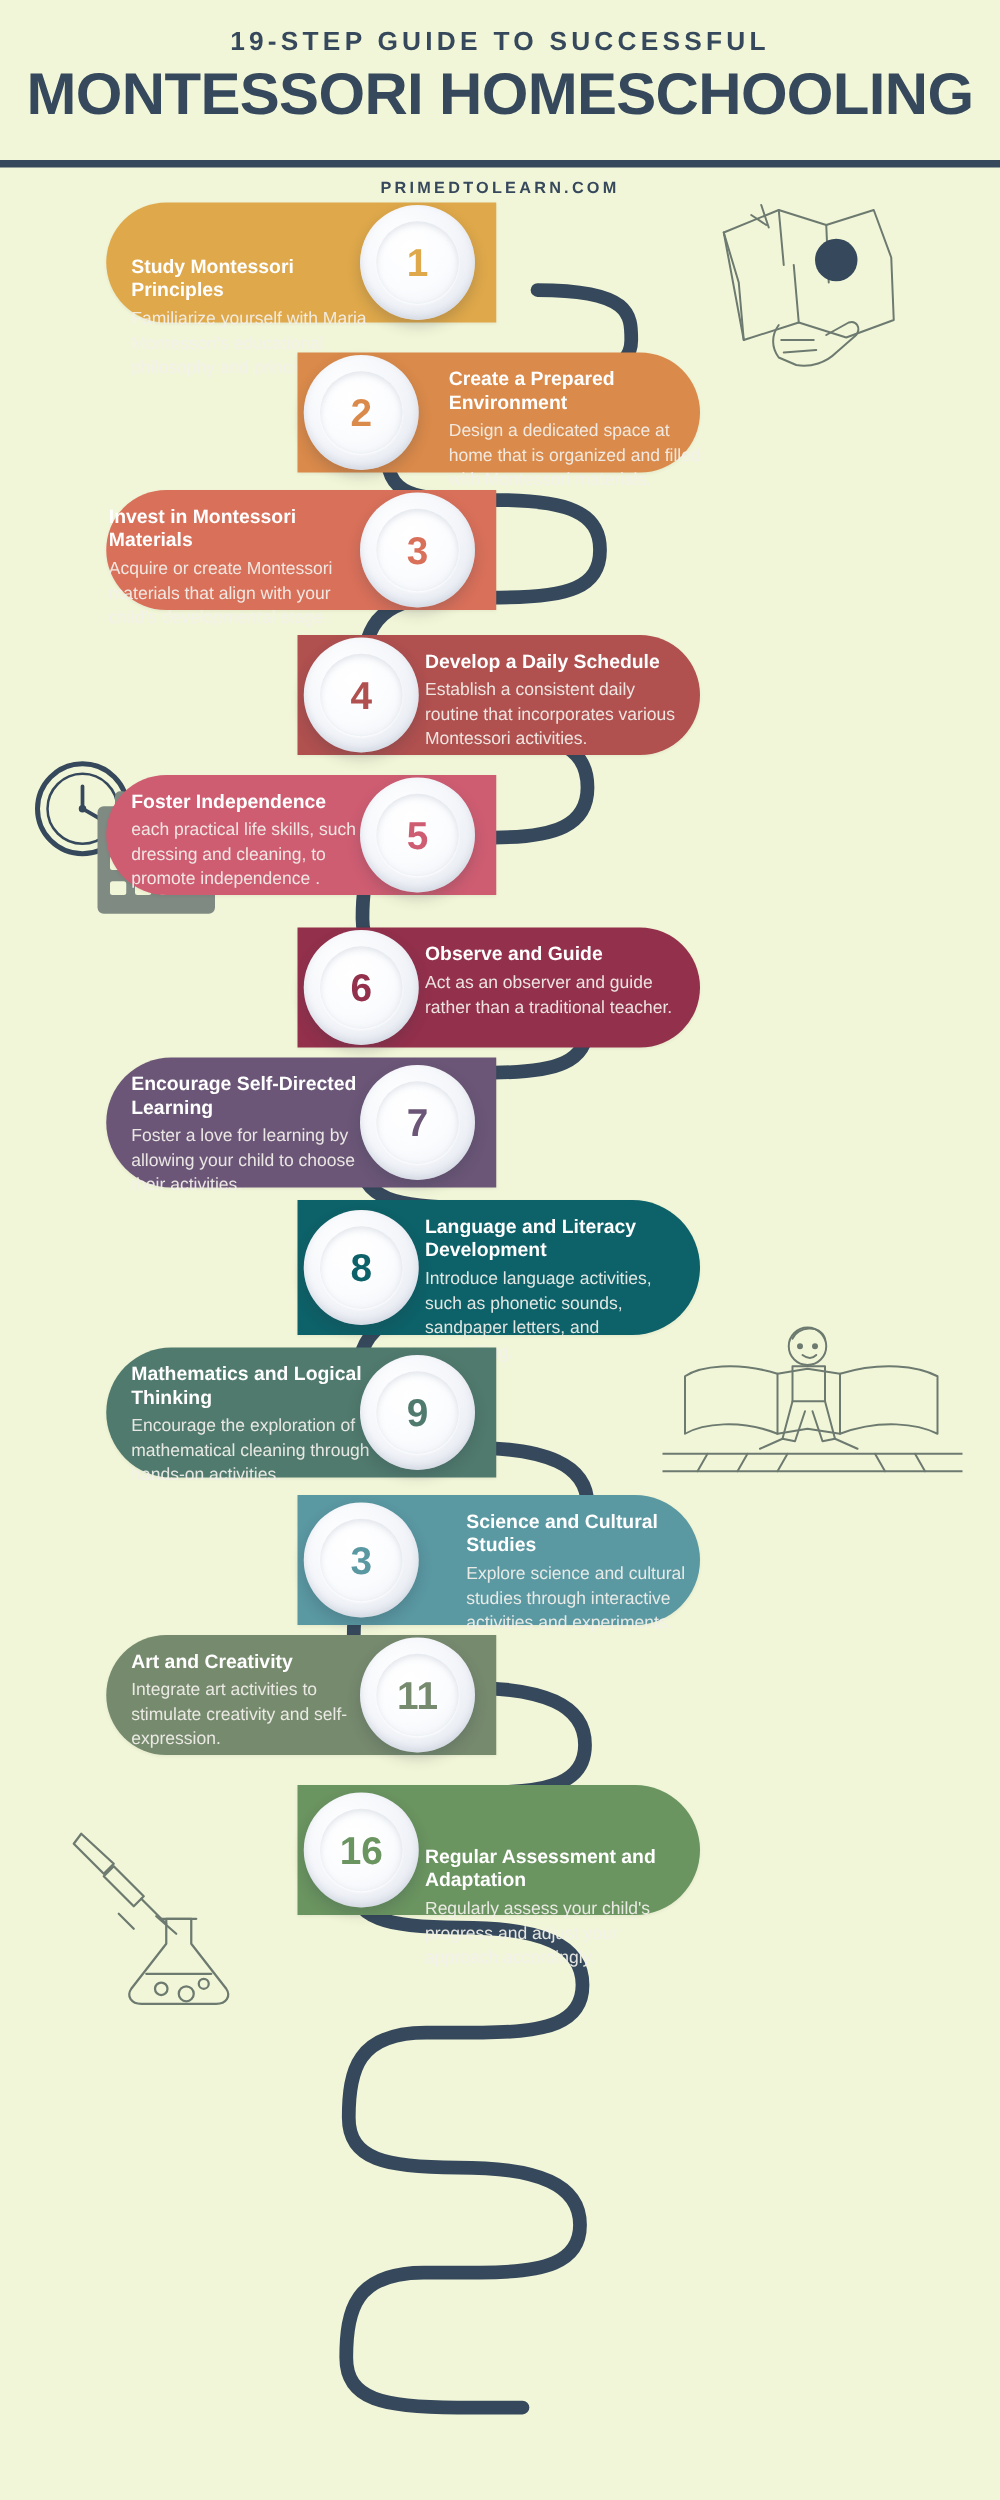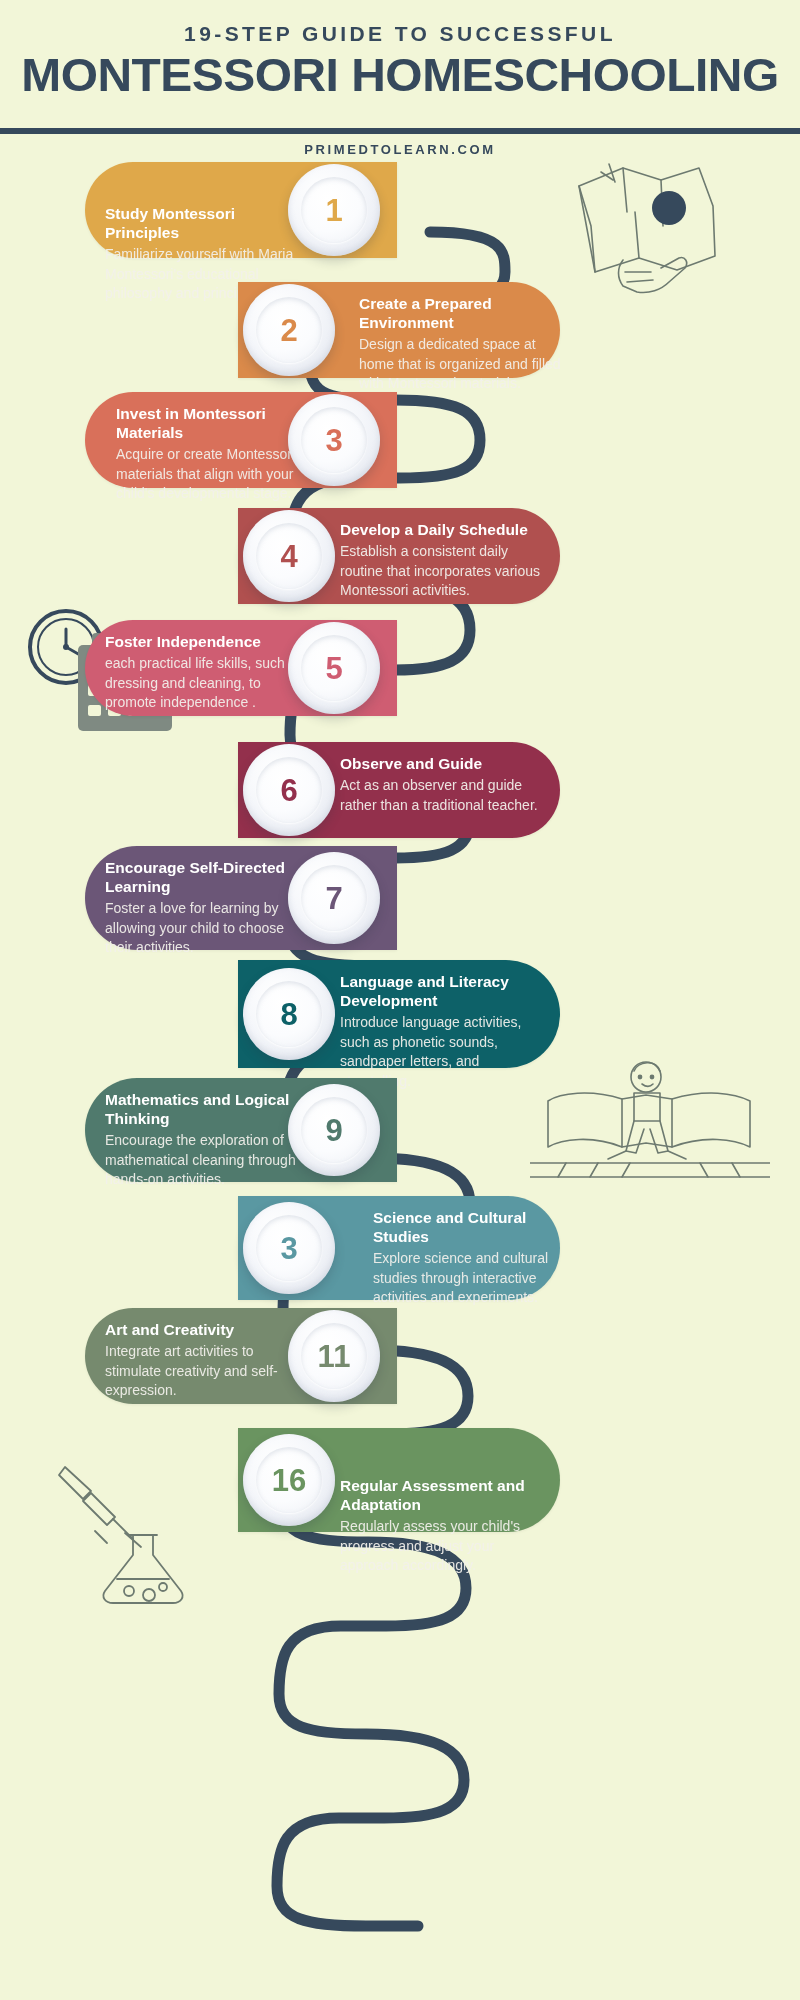--- a/index.html
+++ b/index.html
@@ -275,21 +275,21 @@
           <div class="d">Design a dedicated space at home that is organized and filled with Montessori materials.</div>
         </div>
         <div class="badge" style="top: 284px; left: 243px;">
           <div class="inner">
             <div class="num" style="color: rgb(218, 138, 74);">2</div>
           </div>
         </div>
       </div>
       <div class="step" style="left: 0px; top: 0px; width: 800px;">
         <div class="pill left" style="top: 392px; height: 96px; width: 312px; background: rgb(217, 112, 90); border-radius: 48px 0px 0px 48px;"></div>
-        <div class="txt" style="top: 404px; width: 200px; left: 116px;">
+        <div class="txt" style="top: 404px; width: 200px; left: 87px;">
           <div class="t">Invest in Montessori Materials</div>
           <div class="d">Acquire or create Montessori materials that align with your child's developmental stage.</div>
         </div>
         <div class="badge" style="top: 394px; left: 288px;">
           <div class="inner">
             <div class="num" style="color: rgb(217, 112, 90);">3</div>
           </div>
         </div>
       </div>
       <div class="step" style="left: 0px; top: 0px; width: 800px;">

